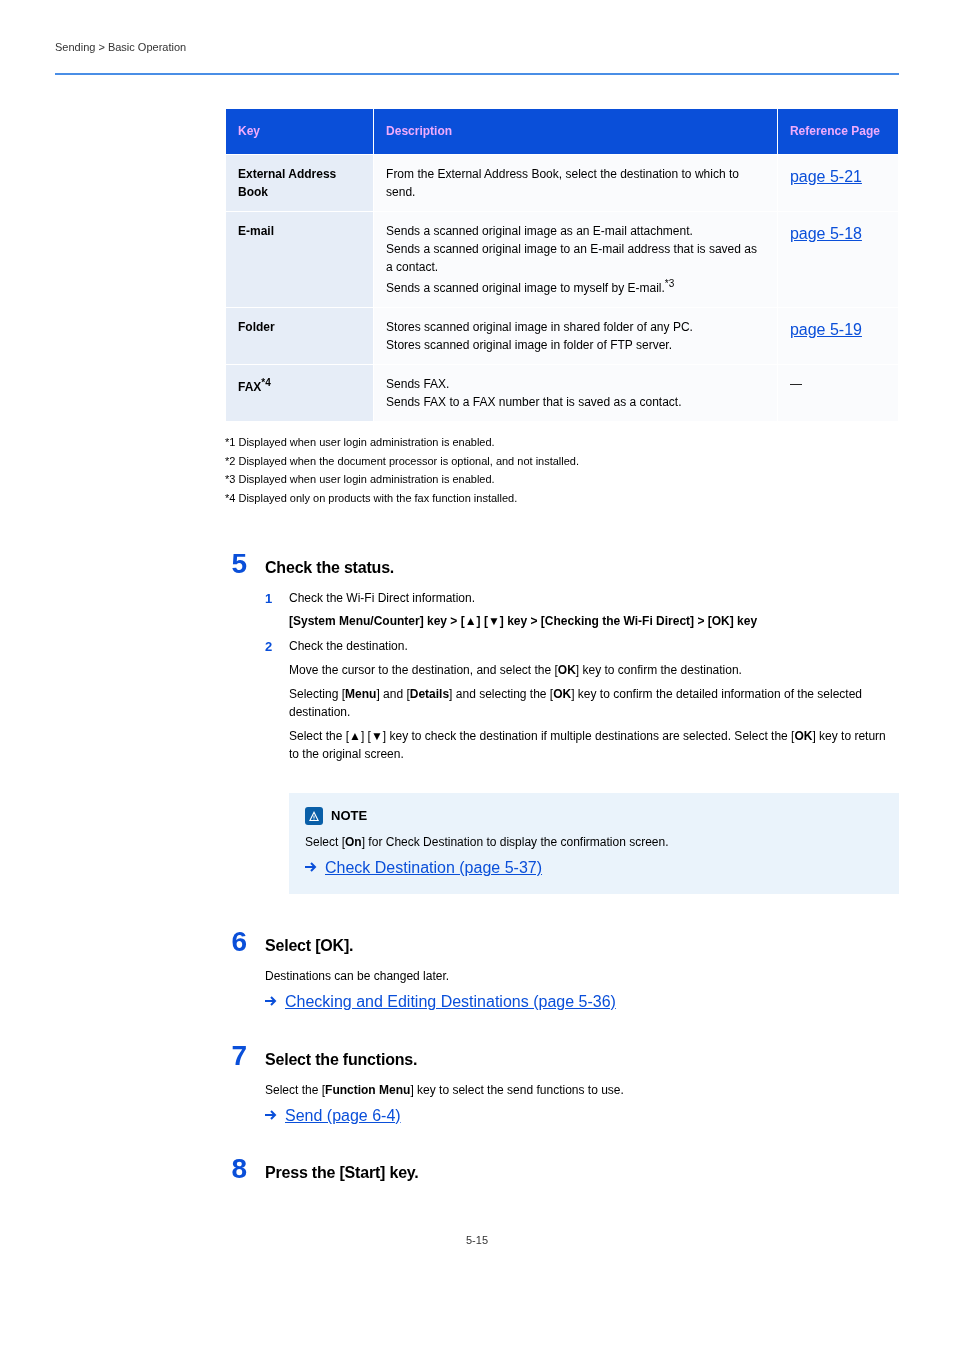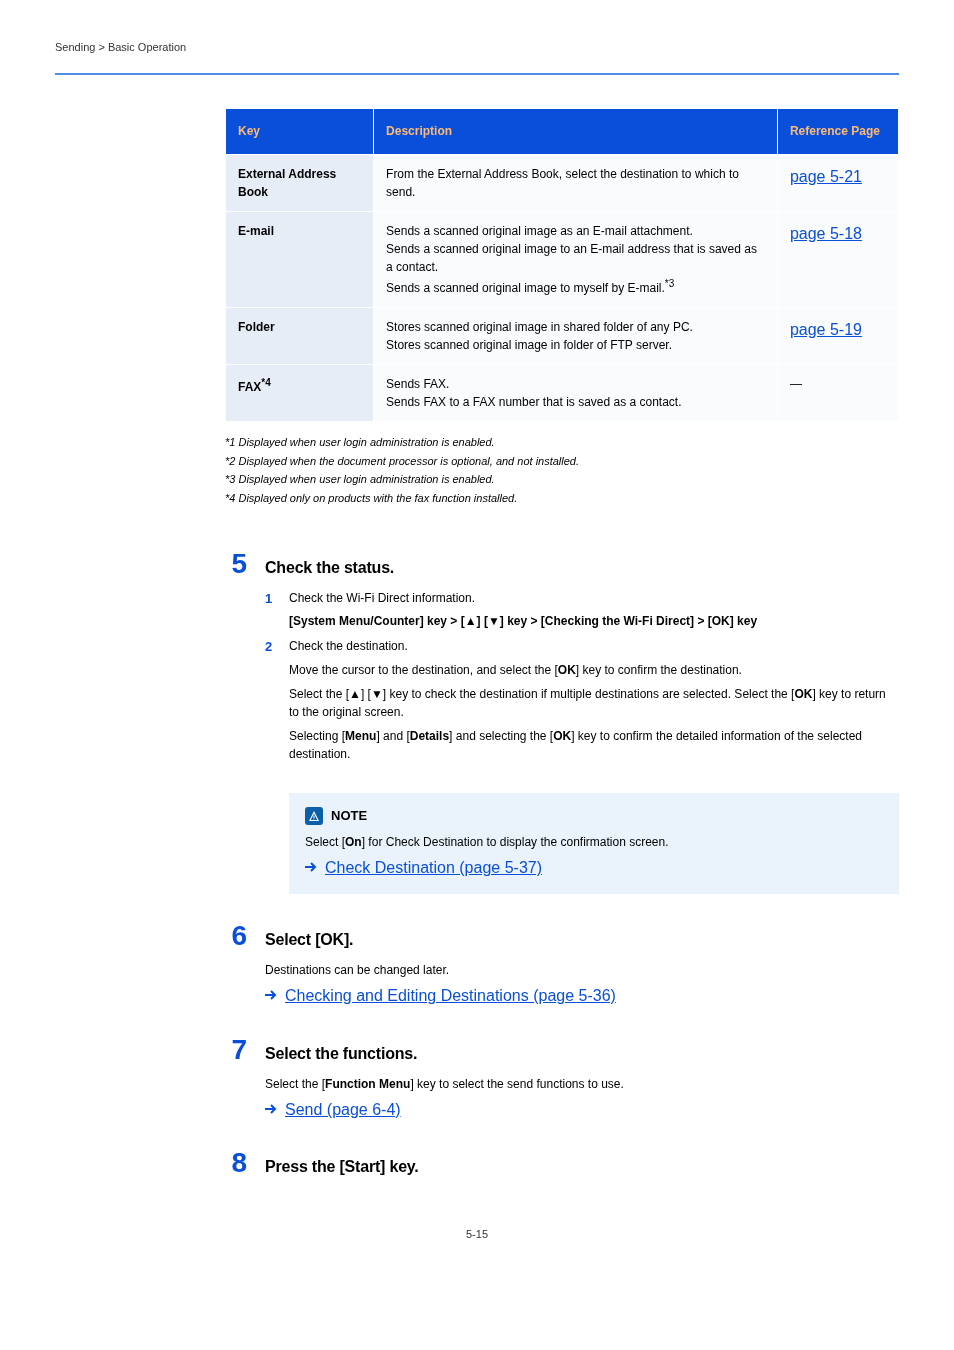--- a/index.html
+++ b/index.html
@@ -28,21 +28,21 @@
     padding-left: 170px;
   }
   table.data {
     width: 100%;
     border-collapse: collapse;
     font-size: 12px;
     margin-bottom: 12px;
   }
   table.data th {
     background: #0a4fd9;
-    color: #fdba74;
+    color: #f0abfc;
     font-weight: bold;
     text-align: left;
     padding: 14px 12px;
     border: 1px solid #fff;
     border-top: none;
   }
   table.data th.col1 { width: 22%; }
   table.data th.col3 { width: 18%; }
   table.data td {
     padding: 10px 12px;
@@ -50,21 +50,20 @@
     vertical-align: top;
     line-height: 1.5;
   }
   table.data td.k { background: #e6edf7; font-weight: bold; }
   table.data td.d { background: #fafbfd; }
   table.data td.r { background: #fafbfd; }
   .footnotes {
     font-size: 11px;
     line-height: 1.5;
     margin-bottom: 44px;
-    font-style: italic;
   }
   .footnotes div { margin-bottom: 2px; padding-left: 20px; text-indent: -20px; }
   .step {
     margin-bottom: 28px;
   }
   .step-row {
     display: flex;
     align-items: baseline;
     gap: 18px;
     margin-bottom: 10px;
@@ -98,21 +97,21 @@
     color: #0a4fd9;
     font-weight: 900;
     font-size: 13px;
     width: 14px;
     flex-shrink: 0;
   }
   .note-box {
     background: #eaf3fb;
     padding: 14px 16px 14px 16px;
     margin-top: 30px;
-    margin-bottom: 0;
+    margin-bottom: 6px;
   }
   .note-head {
     display: flex;
     align-items: center;
     gap: 8px;
     font-weight: bold;
     font-size: 13px;
     margin-bottom: 8px;
   }
   .note-icon {
@@ -220,24 +219,24 @@
           </div>
         </div>
         <div class="substep" style="margin-top:8px;">
           <div class="sub-num">2</div>
           <div>
             <div>Check the destination.</div>
             <div class="plain">
               Move the cursor to the destination, and select the [<b>OK</b>] key to confirm the destination.
             </div>
             <div class="plain">
+              Selecting [<b>Menu</b>] and [<b>Details</b>] and selecting the [<b>OK</b>] key to confirm the detailed information of the selected destination.
+            </div>
+            <div class="plain">
               Select the [<b>▲</b>] [<b>▼</b>] key to check the destination if multiple destinations are selected. Select the [<b>OK</b>] key to return to the original screen.
-            </div>
-            <div class="plain">
-              Selecting [<b>Menu</b>] and [<b>Details</b>] and selecting the [<b>OK</b>] key to confirm the detailed information of the selected destination.
             </div>
 
             <div class="note-box">
               <div class="note-head">
                 <span class="note-icon">
                   <svg viewBox="0 0 24 24">
                       <path fill="#fff" d="M12 2L2 22h20L12 2zm0 5l6.5 13h-13L12 7z"></path>
                       <rect x="11" y="11" width="2" height="5" fill="#fff"></rect>
                       <rect x="11" y="17" width="2" height="2" fill="#fff"></rect>
                     </svg>

